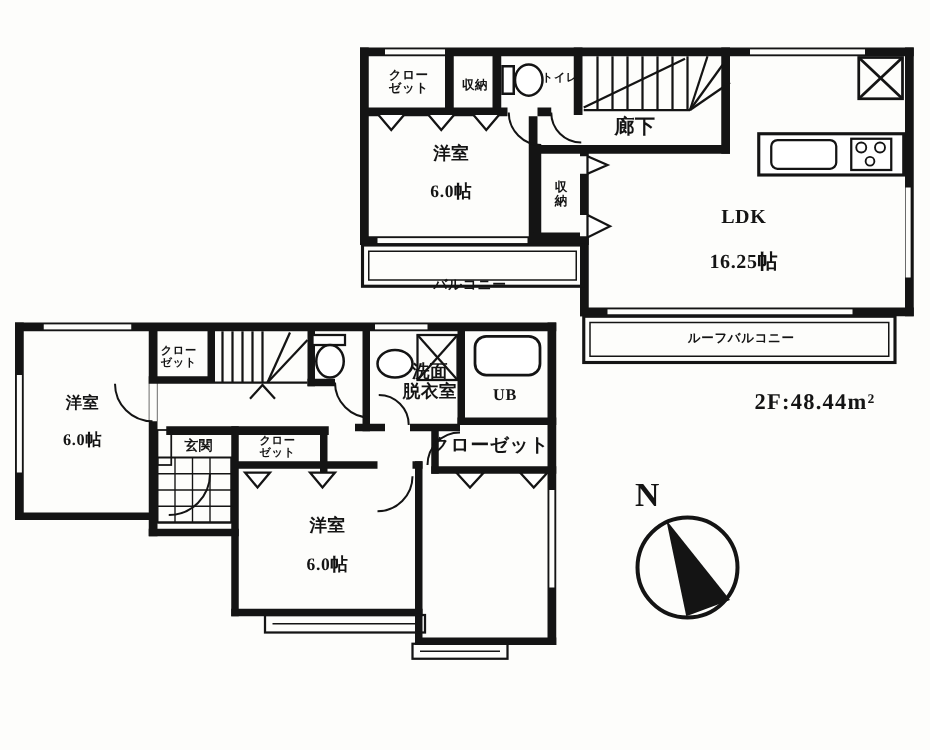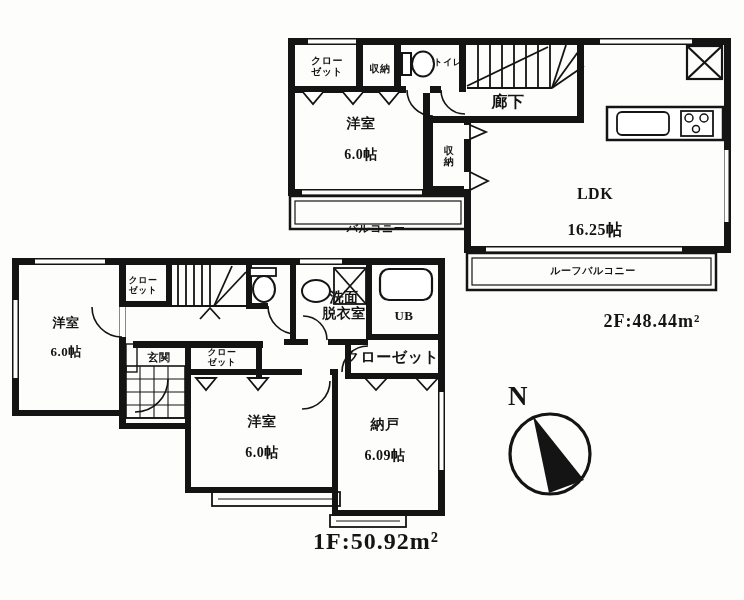--- a/index.html
+++ b/index.html
@@ -217,21 +217,21 @@
   <div class="lbl" style="left:380px;top:69px;font-size:10px">収納</div>
   <div class="lbl" style="left:448px;top:62px;font-size:9px">トイレ</div>
   <div class="lbl" style="left:508px;top:102px;font-size:16px">廊下</div>
   <div class="lbl" style="left:361px;top:139px;font-size:14px">
     <div>洋室</div>
     <div>6.0帖</div>
   </div>
   <div class="lbl" style="left:449px;top:156px;font-size:10px">収
 納</div>
   <div class="lbl" style="left:376px;top:228px;font-size:11px">バルコニー</div>
-  <div class="lbl" style="left:595px;top:212px;font-size:16px">
+  <div class="lbl" style="left:595px;top:192px;font-size:16px">
     <div>LDK</div>
     <div>16.25帖</div>
   </div>
   <div class="lbl" style="left:593px;top:271px;font-size:10px">ルーフバルコニー</div>
   <div class="lbl area" style="left:652px;top:321px;font-size:18px">2F:48.44m²</div>
 
   <div class="lbl" style="left:143px;top:285px;font-size:9px">クロー
 ゼット</div>
   <div class="lbl" style="left:66px;top:337px;font-size:13px">
     <div>洋室</div>
@@ -241,20 +241,15 @@
   <div class="lbl" style="left:344px;top:306px;font-size:14px">洗面
 脱衣室</div>
   <div class="lbl" style="left:404px;top:316px;font-size:13px">UB</div>
   <div class="lbl" style="left:222px;top:357px;font-size:9px">クロー
 ゼット</div>
   <div class="lbl" style="left:392px;top:357px;font-size:15px">クローゼット</div>
   <div class="lbl" style="left:262px;top:437px;font-size:14px">
     <div>洋室</div>
     <div>6.0帖</div>
   </div>
-  <div class="lbl" style="left:385px;top:440px;font-size:14px">
-    <div>納戸</div>
-    <div>6.09帖</div>
-  </div>
-  <div class="lbl area" style="left:376px;top:541px;font-size:24px">1F:50.92m²</div>
 
   <div class="lbl" style="left:518px;top:396px;font-size:27px">N</div>
 </div>
 
 </body></html>

